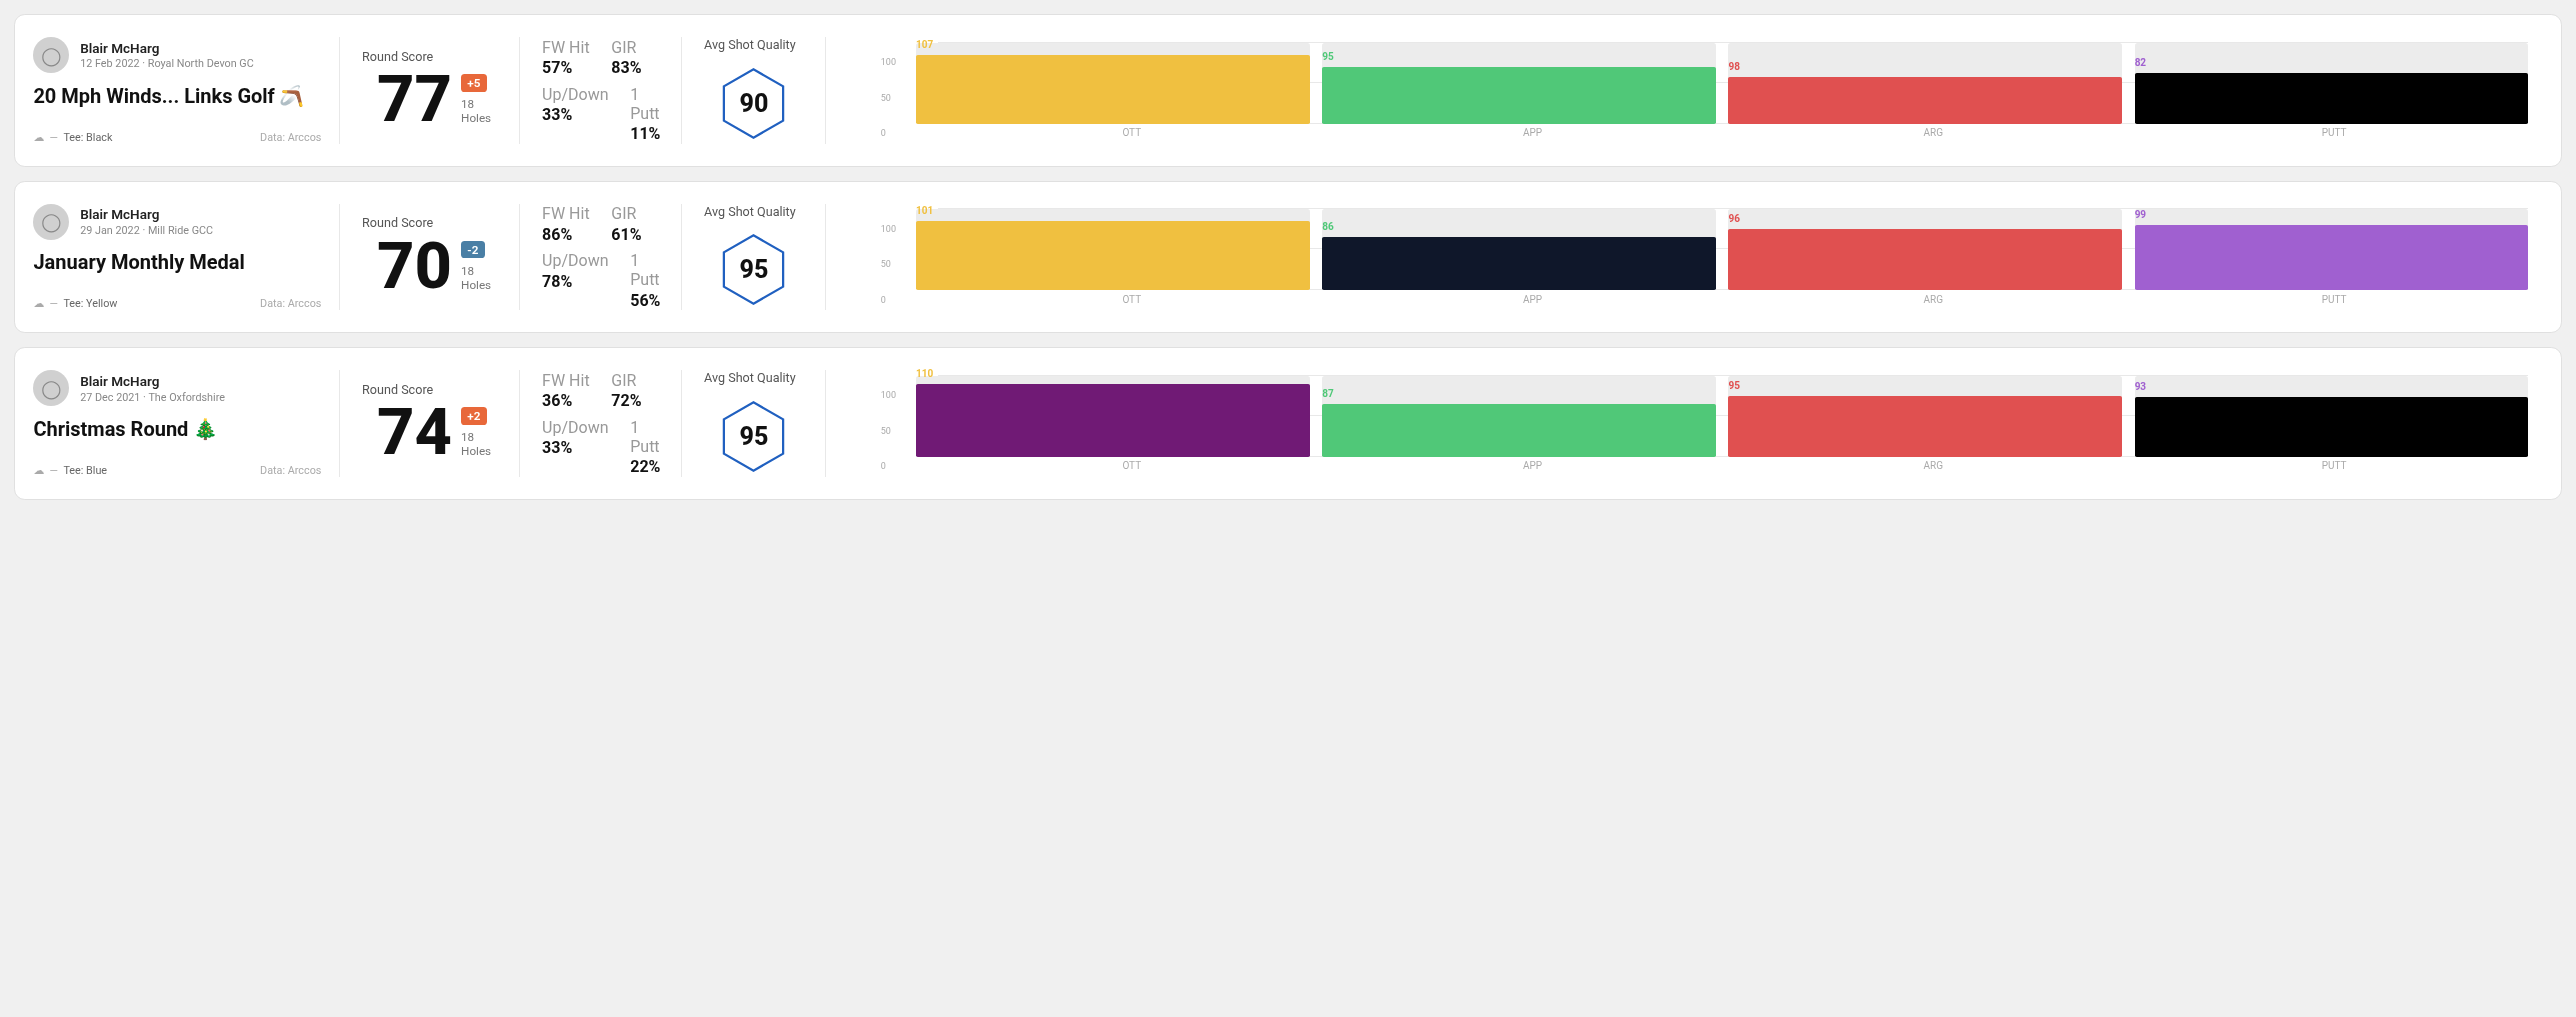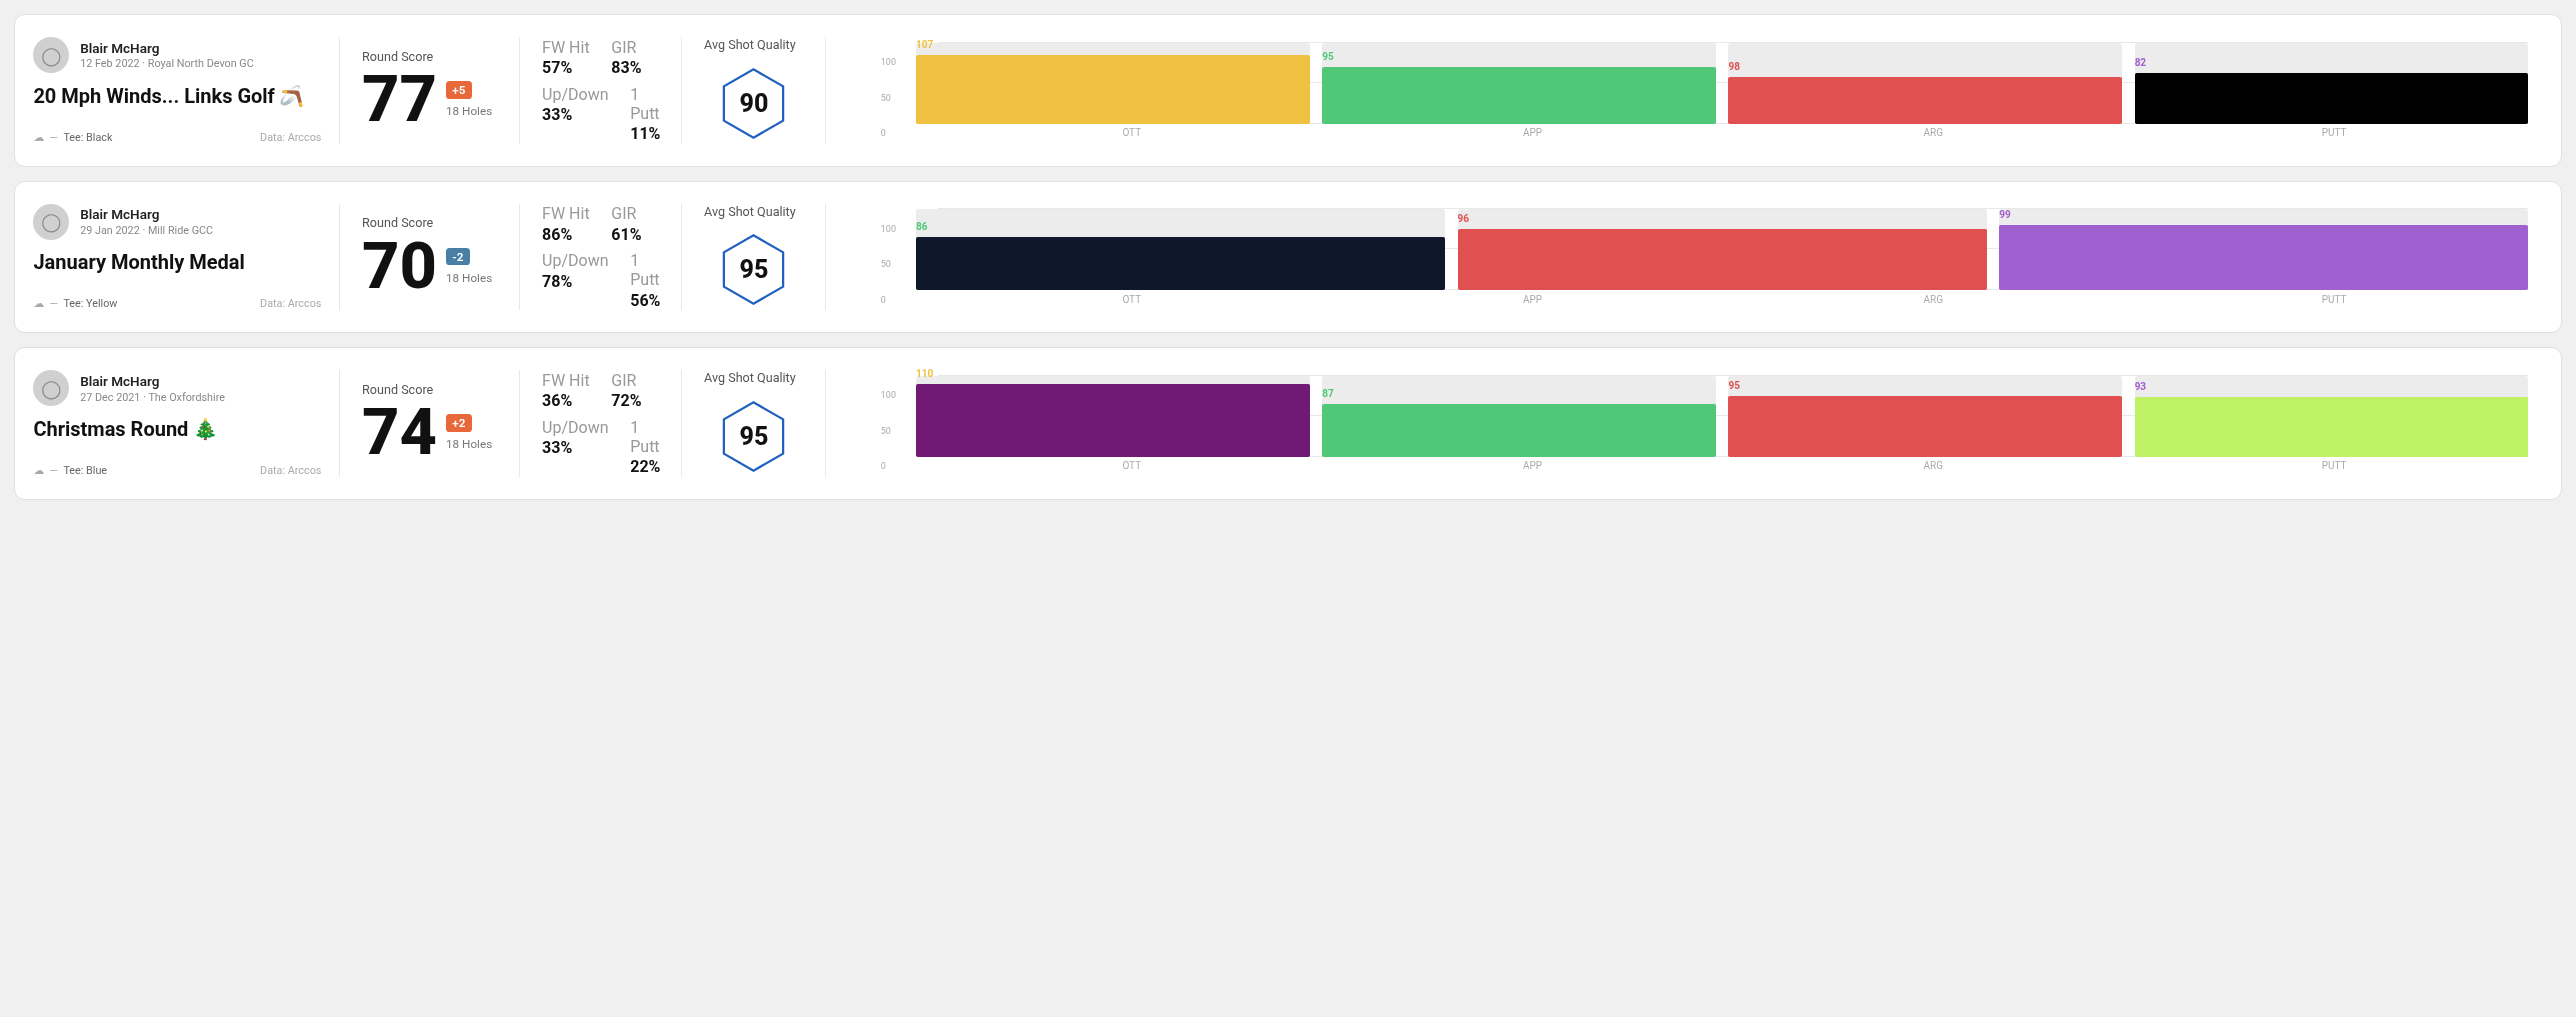--- a/index.html
+++ b/index.html
@@ -101,20 +101,21 @@
     .score-main {
       display: flex;
       align-items: center;
       gap: 9px;
     }
     .score-number {
       font-size: 65px;
       font-weight: 800;
       color: #111;
       line-height: 1;
+      margin-left: 15px;
     }
     .score-badge {
       display: flex;
       flex-direction: column;
       align-items: flex-start;
       gap: 3.6px;
     }
     .badge-pill {
       background: #555;
       color: #fff;
@@ -472,20 +473,26 @@
           <span>100</span>
           <span>50</span>
           <span>0</span>
         </div>
         <div style="flex:1;">
           <div class="chart-grid">
             <div class="grid-line" style="bottom:81px;"></div>
             <div class="grid-line" style="bottom:41px;"></div>
             <div class="grid-line" style="bottom:0;"></div>
 
+      <div class="bar-col">
+        <div class="bar-bg"></div>
+        <div class="bar-top-line" style="background:#f0c040; height: 69px; bottom:0;">
+          <span class="bar-num" style="color:#f0c040;">101</span>
+        </div>
+      </div>
 
       <div class="bar-col">
         <div class="bar-bg"></div>
         <div class="bar-top-line" style="background:#0f172a; height: 53px; bottom:0;">
           <span class="bar-num" style="color:#50c878;">86</span>
         </div>
       </div>
 
       <div class="bar-col">
         <div class="bar-bg"></div>
@@ -612,21 +619,21 @@
 
       <div class="bar-col">
         <div class="bar-bg"></div>
         <div class="bar-top-line" style="background:#e05050; height: 61px; bottom:0;">
           <span class="bar-num" style="color:#e05050;">95</span>
         </div>
       </div>
 
       <div class="bar-col">
         <div class="bar-bg"></div>
-        <div class="bar-top-line" style="background:#bef264; height: 60px; bottom:0;">
+        <div class="bar-top-line" style="background:#000000; height: 60px; bottom:0;">
           <span class="bar-num" style="color:#a060d0;">93</span>
         </div>
       </div>
 
           </div>
           <div class="x-labels">
             <span class="x-label">OTT</span>
               <span class="x-label">APP</span>
               <span class="x-label">ARG</span>
               <span class="x-label">PUTT</span>

